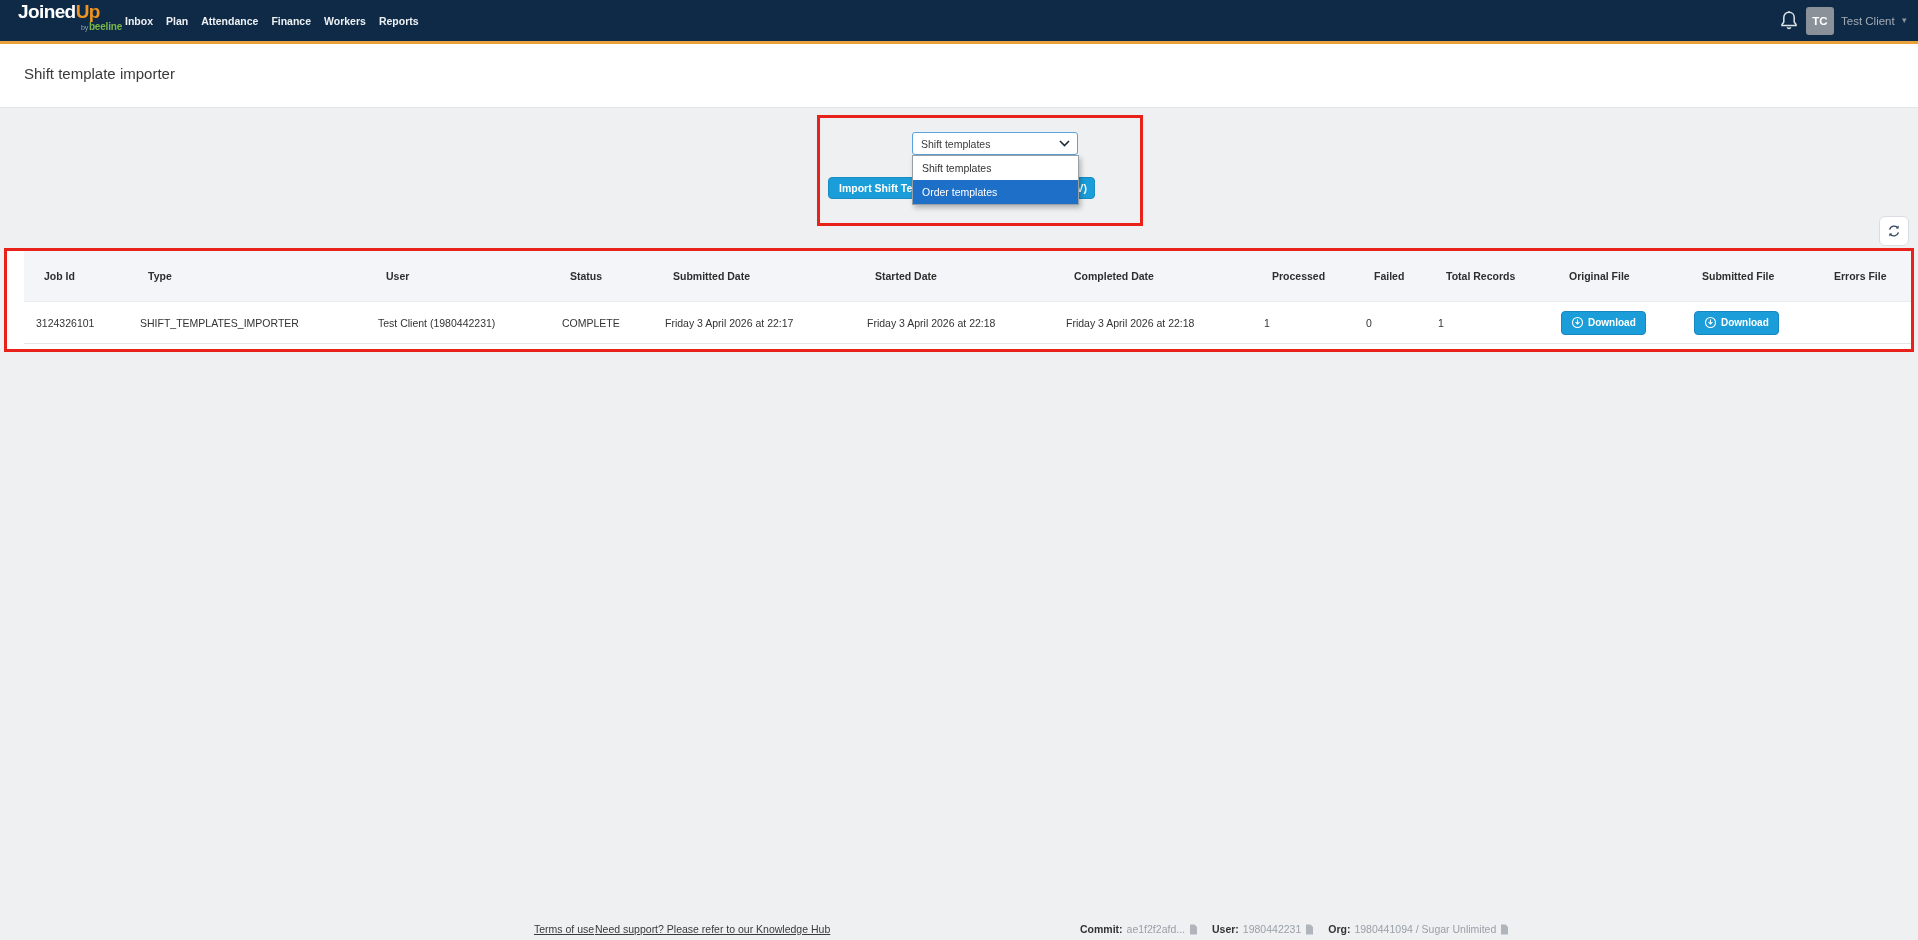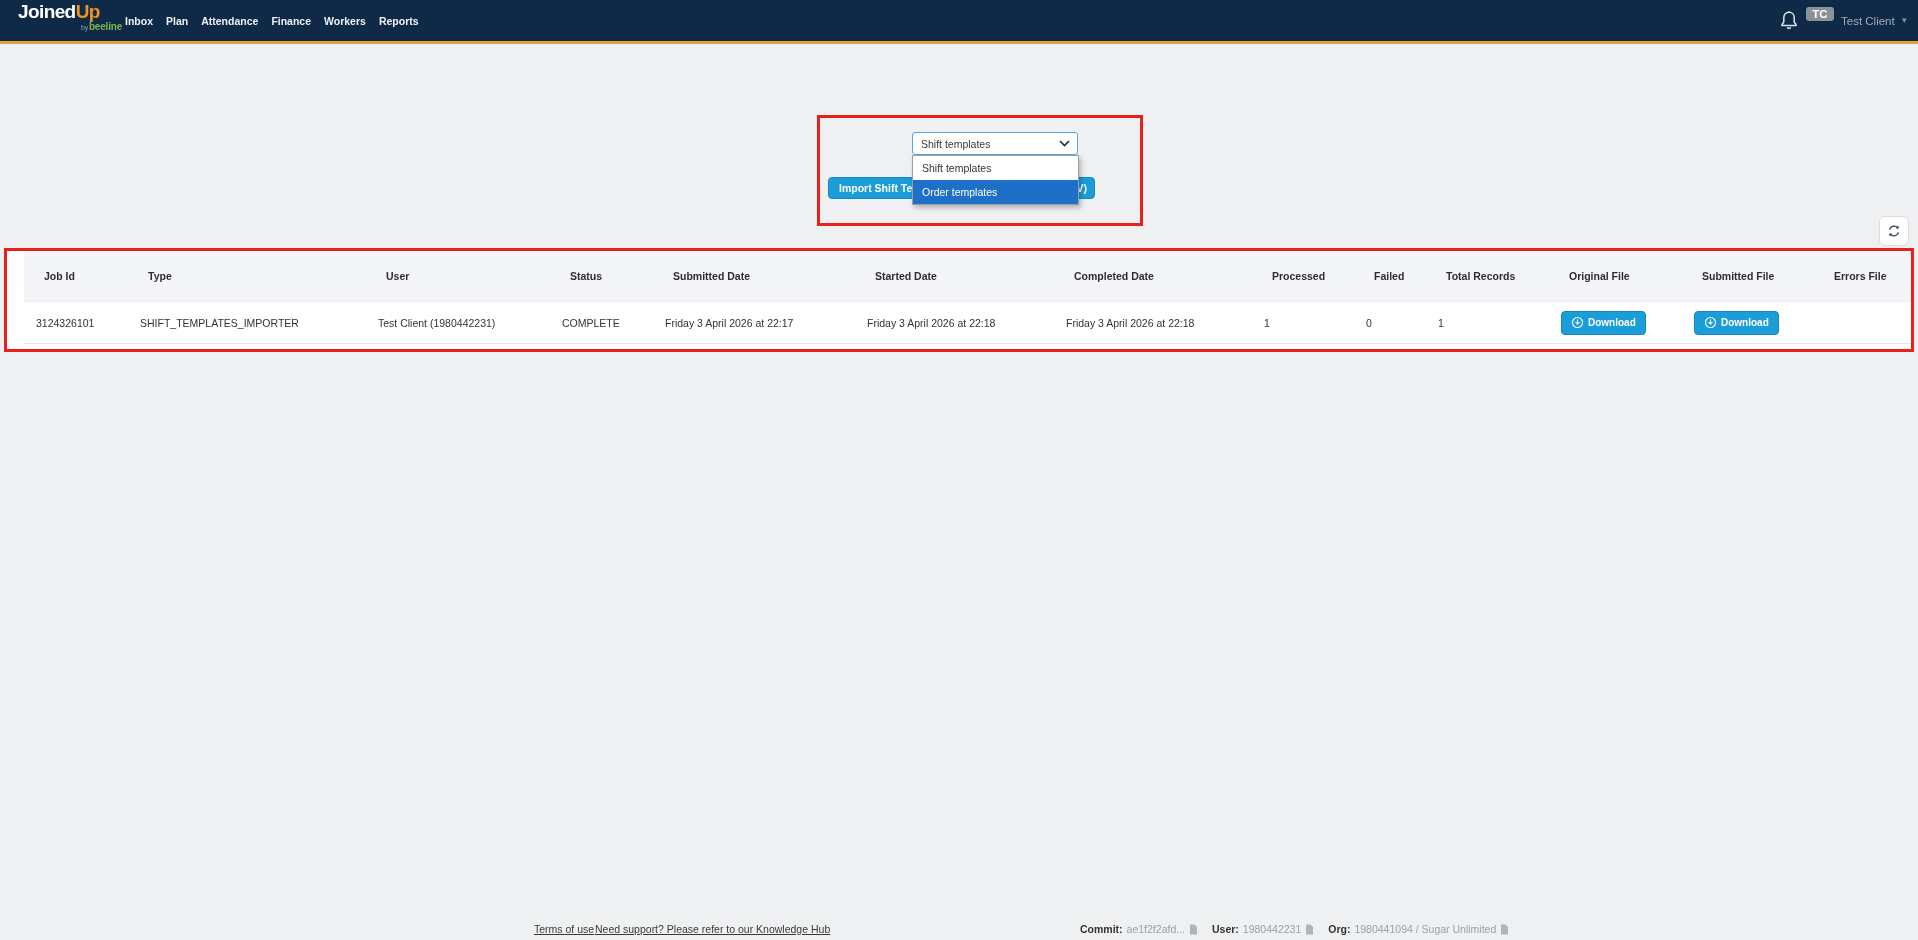--- a/index.html
+++ b/index.html
@@ -8,21 +8,21 @@
   
   .navbar{position:absolute;top:0;left:0;width:100%;height:41px;background:#0e2a47;border-bottom:3px solid #e7a23b;box-sizing:content-box;}
   .logo{position:absolute;left:18px;top:4px;width:104px;line-height:16px;cursor:pointer;}
   .logo-main{font-size:19px;font-weight:bold;color:#ffffff;letter-spacing:-0.6px;}
   .logo-up{color:#f0941f;}
   .logo-sub{display:block;text-align:right;font-size:10px;font-weight:bold;color:#7ab648;line-height:11px;letter-spacing:-0.2px;}
   .logo-by{font-size:7px;color:#93a0ad;font-weight:normal;margin-right:1px;}
   .nav-links{position:absolute;left:125px;top:0;height:41px;display:flex;align-items:center;gap:13px;}
   .nav-link{color:#eef1f4;font-size:10.5px;font-weight:bold;text-decoration:none;cursor:pointer;}
   .bell{position:absolute;left:1779px;top:9px;width:20px;height:24px;cursor:pointer;}
-  .avatar{position:absolute;left:1806px;top:7px;width:28px;height:14px;background:#8a9199;border-radius:3px;color:#fff;font-size:11.5px;font-weight:bold;display:flex;align-items:center;justify-content:center;cursor:pointer;}
+  .avatar{position:absolute;left:1806px;top:7px;width:28px;height:28px;background:#8a9199;border-radius:3px;color:#fff;font-size:11.5px;font-weight:bold;display:flex;align-items:center;justify-content:center;cursor:pointer;}
   .account-name{position:absolute;left:1841px;top:15px;font-size:11.5px;color:#a3abb5;cursor:pointer;}
   .account-caret{position:absolute;left:1902px;top:15px;font-size:9px;color:#8d95a0;cursor:pointer;}
 
   
   .title-band{position:absolute;top:44px;left:0;width:100%;height:64px;background:#ffffff;border-bottom:1px solid #e3e5e9;box-sizing:border-box;}
   .page-title{position:absolute;left:24px;top:21px;margin:0;font-size:15px;font-weight:normal;color:#3a3a3a;}
 
   
   .form-annotation{position:absolute;left:817px;top:115px;width:326px;height:111px;border:3px solid #e8221a;box-sizing:border-box;}
   .form-label{position:absolute;left:25px;top:23px;font-size:10.5px;font-weight:bold;color:#333;margin-top:44px;}
@@ -73,20 +73,23 @@
     <svg class="bell" viewBox="0 0 20 24">
       <path d="M10 3.2c-3.1 0-5.2 2.3-5.2 5.2v4.6L3 15.6v0.9h14v-0.9l-1.8-2.6V8.4c0-2.9-2.1-5.2-5.2-5.2z" fill="none" stroke="#dfe3e8" stroke-width="1.5"></path>
       <path d="M8.3 18.2a1.8 1.8 0 0 0 3.4 0" fill="none" stroke="#dfe3e8" stroke-width="1.5"></path>
       <path d="M10 3.4V2.2" stroke="#dfe3e8" stroke-width="1.5"></path>
     </svg>
     <div class="avatar">TC</div>
     <span class="account-name">Test Client</span>
     <span class="account-caret">▾</span>
   </header>
 
+  <div class="title-band">
+    <h1 class="page-title">Shift template importer</h1>
+  </div>
 
   <div class="form-annotation">
     <span class="form-label">Import target</span>
 
     <div class="import-select">
       <span>Shift templates</span>
       <svg width="11" height="7" viewBox="0 0 11 7">
           <path d="M1 1l4.5 4.5L10 1" fill="none" stroke="#1c2b39" stroke-width="1.6"></path>
         </svg>
     </div>

